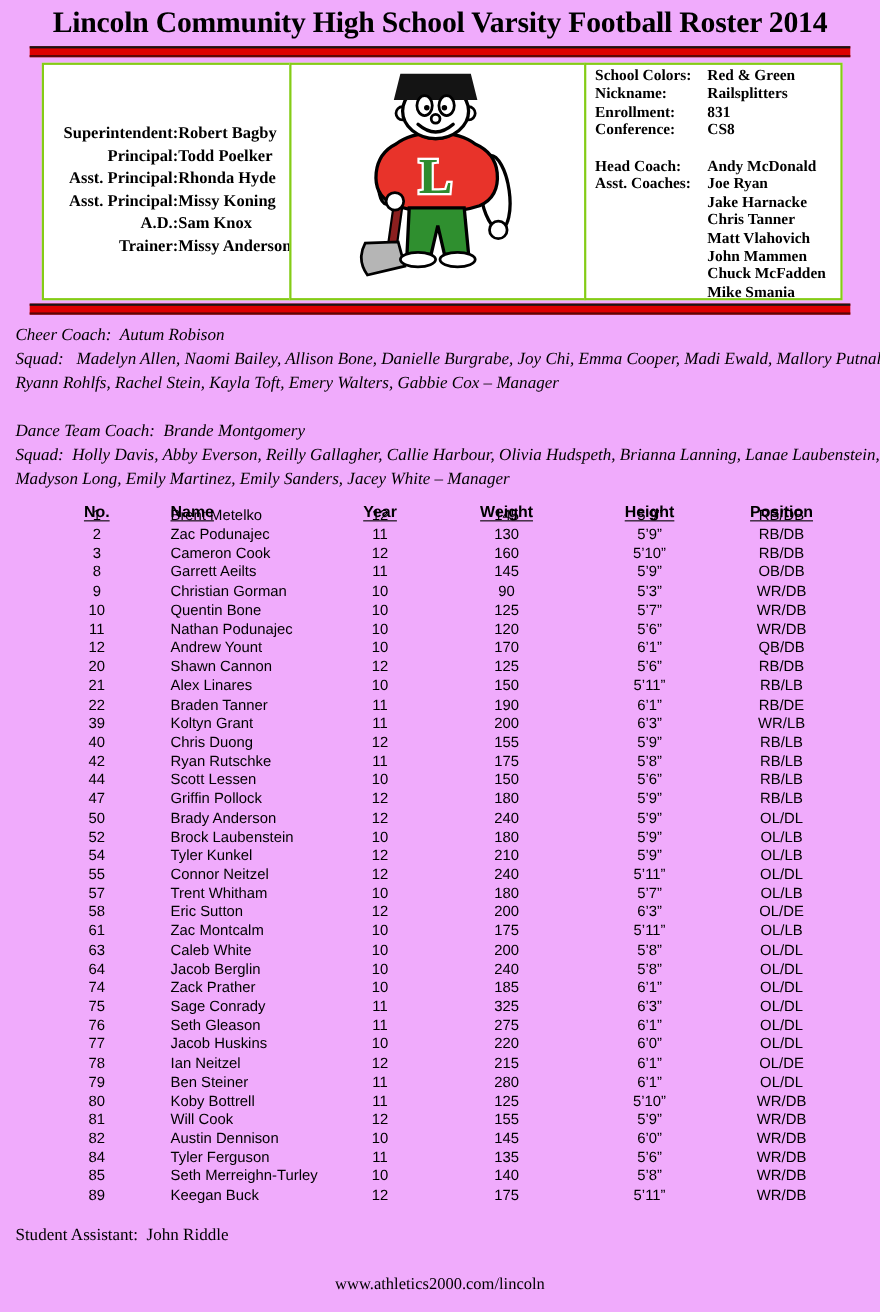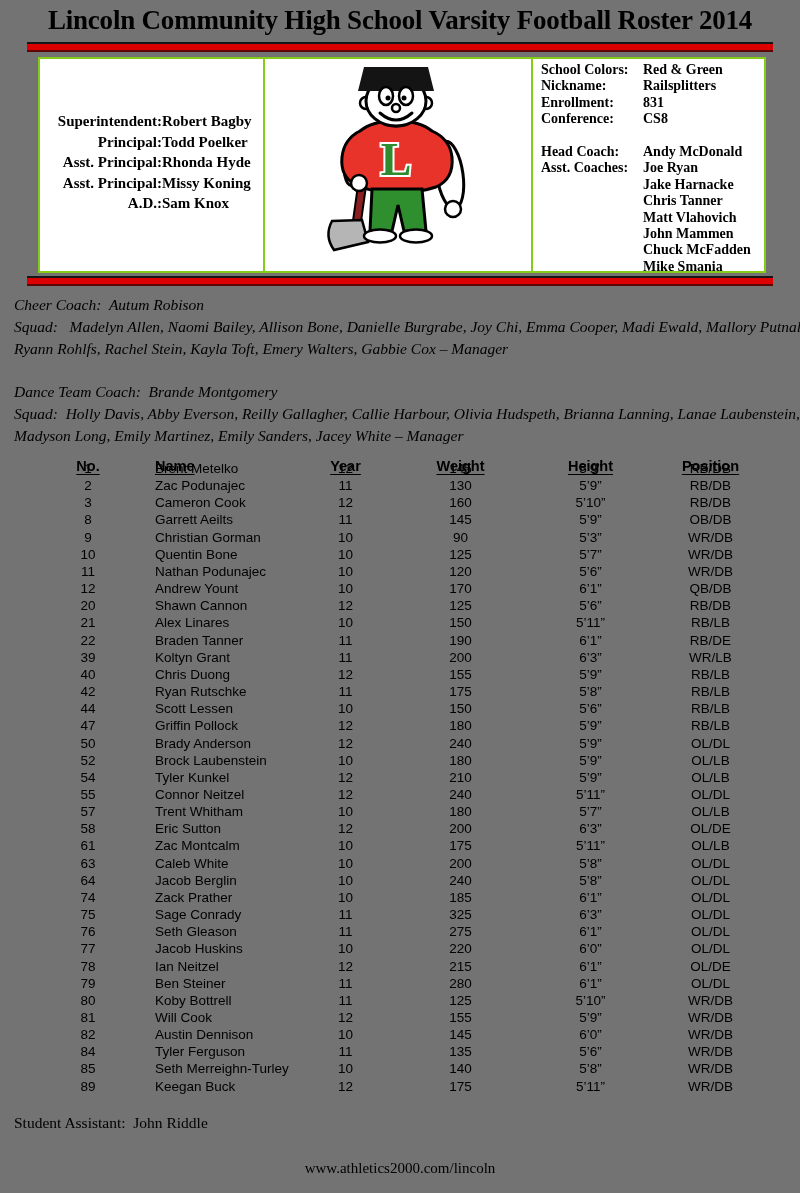--- a/index.html
+++ b/index.html
@@ -1,17 +1,17 @@
 <!DOCTYPE html>
 <html><head>
 <meta charset="utf-8">
 <style>
   html,body { margin:0; padding:0; background:#ffffff; }
   .page {
-    position:relative; width:800px; height:1193px; background:#737373;
+    position:relative; width:800px; height:1193px; background:#f0abfc;
     font-family:"Liberation Serif", serif; color:#000; overflow:hidden;
   }
   .title {
     position:absolute; top:5px; left:0; width:800px; text-align:center;
     font-size:27px; font-weight:bold; letter-spacing:-0.2px;
   }
   .redbar {
     position:absolute; left:27px; width:746px; height:10px; box-sizing:border-box;
     background:#dd0000; border-top:2px solid #161616; border-bottom:2px solid #5c0606;
   }
@@ -71,20 +71,24 @@
           <span class="lbl">Asst. Principal:</span>
           <span>Rhonda Hyde</span>
         </div>
         <div class="inforow">
           <span class="lbl">Asst. Principal:</span>
           <span>Missy Koning</span>
         </div>
         <div class="inforow">
           <span class="lbl">A.D.:</span>
           <span>Sam Knox</span>
+        </div>
+        <div class="inforow">
+          <span class="lbl">Trainer:</span>
+          <span>Missy Anderson</span>
         </div>
       </div>
 
     <div class="cell mascot">
       <svg width="152" height="200" viewBox="0 0 152 200">
 
         <rect x="33" y="122" width="8" height="52" rx="3" transform="rotate(8 37 148)" fill="#8b1f1f" stroke="#000" stroke-width="2"></rect>
 
         <path d="M10 162 Q2 177 12 191 L46 183 L40 161 Z" fill="#b5b5b5" stroke="#000" stroke-width="2.5"></path>
 

